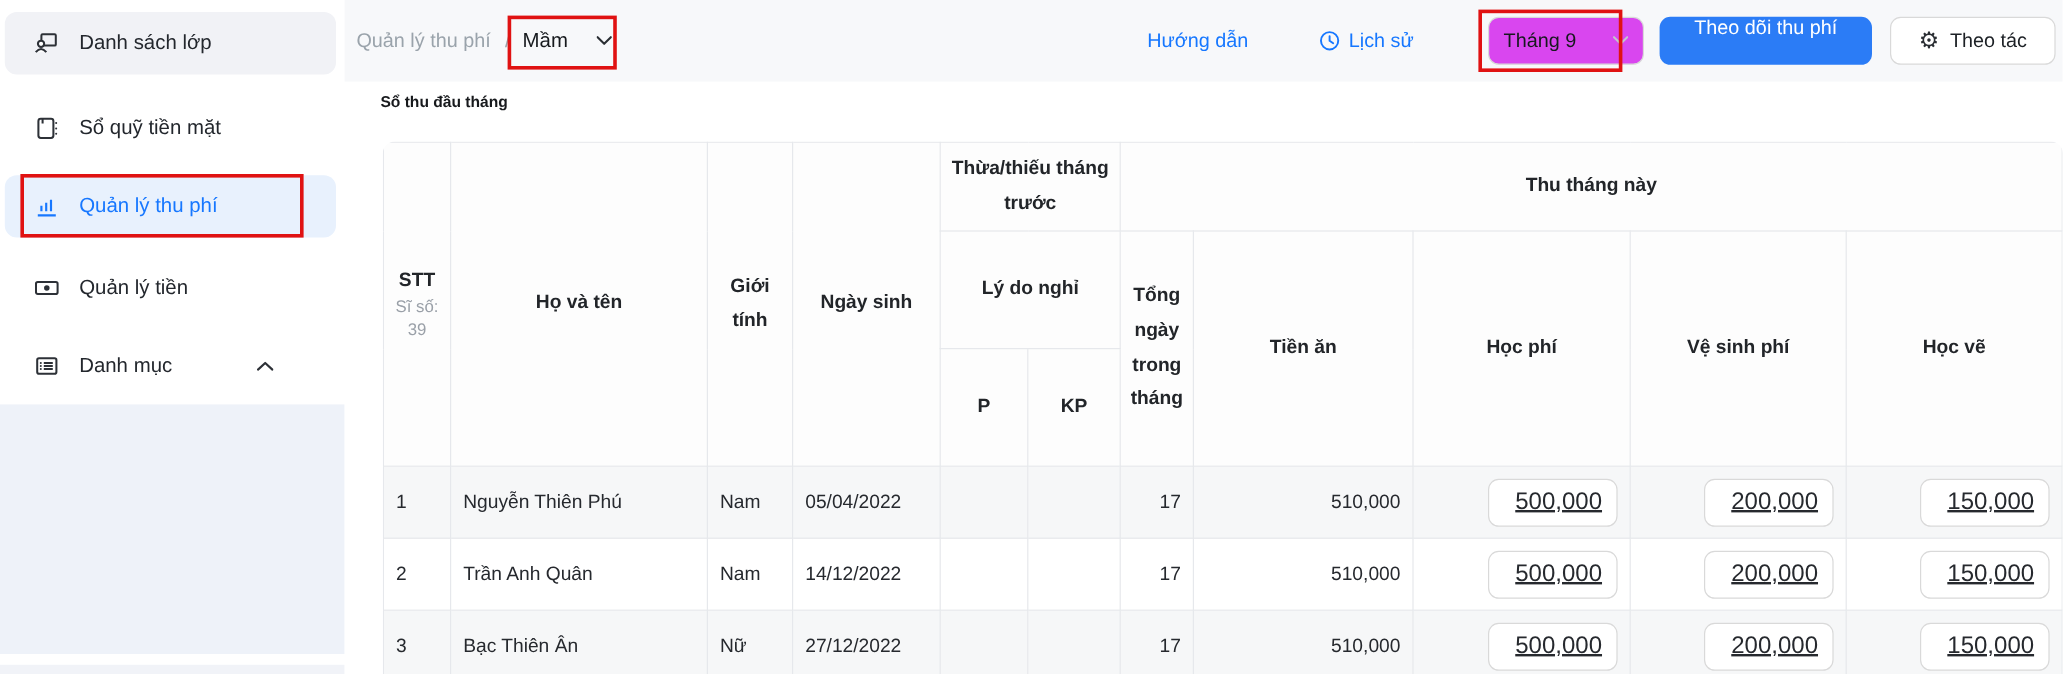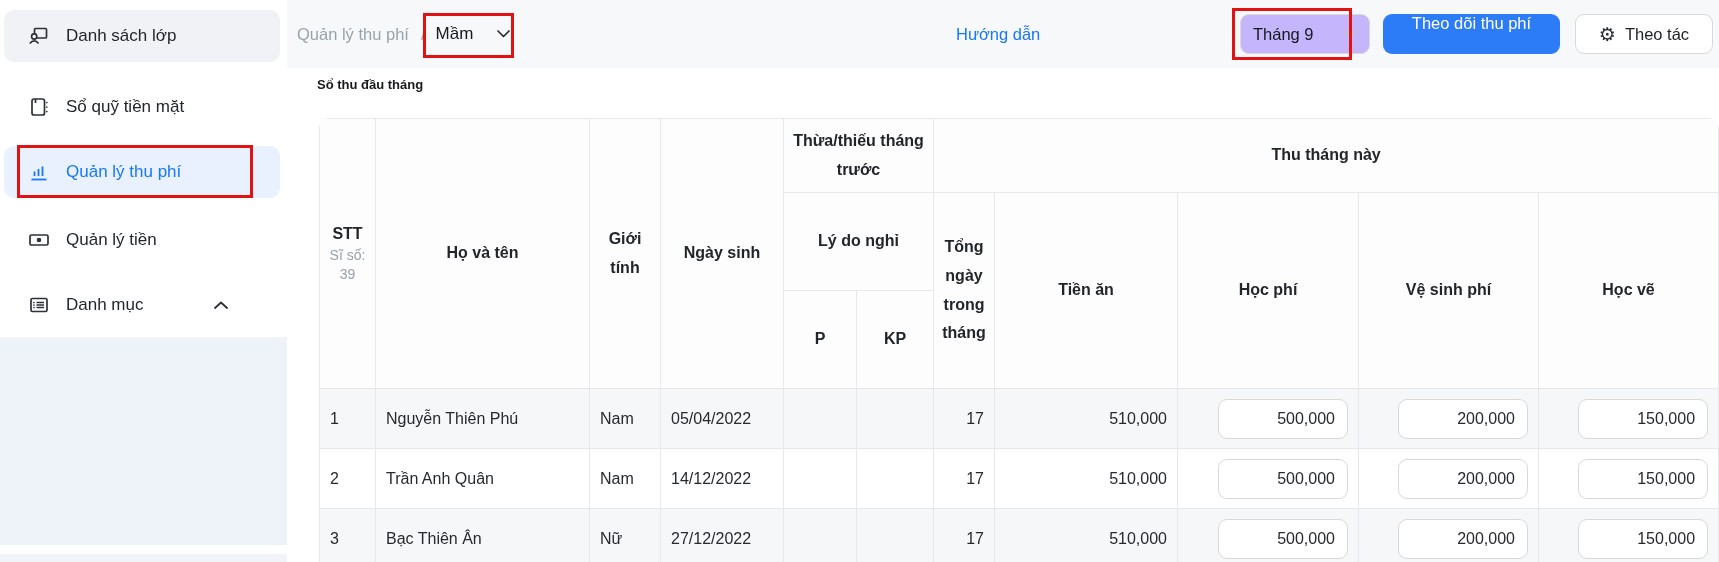--- a/index.html
+++ b/index.html
@@ -34,21 +34,21 @@
   .topbar { position:absolute; left:287px; top:0; width:1432px; height:68px; background:#f7f8fa; z-index:2; }
   .breadcrumb { position:absolute; left:10px; top:0; height:68px; display:flex; align-items:center; font-size:16.5px; }
   .bc-parent { color:#9aa3ab; }
   .bc-sep { color:#9aa3ab; margin:0 10px 0 12px; }
   .bc-current-wrap { position:relative; display:flex; align-items:center; gap:24px; color:#16191d; font-size:17px; cursor:pointer; }
   .ann-mam { position:absolute; left:-13px; top:-11px; width:91px; height:45px; border:3px solid #e01212; pointer-events:none; }
   .tb-link { position:absolute; top:0; height:68px; display:flex; align-items:center; gap:7px; color:#1677ff; font-size:16.5px; cursor:pointer;text-align:right; }
   .lk-guide { left:669px; }
   .lk-history { left:812px; }
   .month-select {
-    position:absolute; left:953px; top:14px; width:130px; height:40px; background:#c4b5fd;
+    position:absolute; left:953px; top:14px; width:130px; height:40px; background:#d946ef;
     border:1px solid #d9d9d9; border-radius:9px; display:flex; align-items:center;
     padding:0 12px; font-size:16.5px; color:#16191d; cursor:pointer;
   }
   .month-select .val { flex:1; }
   .ann-month { position:absolute; left:945px; top:8px; width:120px; height:52px; border:3px solid #e01212; z-index:5; pointer-events:none; }
   .btn-primary {
     position:absolute; left:1096px; top:14px; width:177px; height:40px; background:#2b7cf6;
     border:none; border-radius:9px; color:#fff; font-size:16.5px;
     display:flex; align-items:flex-start; justify-content:center; cursor:pointer;
     font-family:inherit;
@@ -76,23 +76,23 @@
   }
   th.th-days { overflow-wrap:anywhere; line-height:1.55; padding:2px; }
   .th-sub { display:block; font-weight:400; font-size:14px; color:#9aa0a8; line-height:1.35; }
   .th-main { display:block; line-height:1.4; }
   table.fee td { font-size:16px; color:#26292e; vertical-align:middle; padding:0 10px; background:#fff; }
   tr.body-row { height:60px; }
   tr.stripe td { background:#f6f7f8; }
   td.num { text-align:right; padding-right:14px; }
   td.cell-input { padding:0 12px 0 0; }
   .money-input {
-    margin-left:auto; width:130px; height:40px; background:#fff; border:1px solid #d9d9d9;
+    margin-left:auto; width:108px; height:40px; background:#fff; border:1px solid #d9d9d9;
     border-radius:9px; display:flex; align-items:center; justify-content:flex-end;
-    padding-right:12px; font-size:16px; color:#26292e; cursor:text;
+    padding-right:12px; font-size:20px; color:#26292e; cursor:text;text-decoration:underline;
   }
   tr.hrow-a { height:74px; } tr.hrow-b { height:98px; } tr.hrow-c { height:98px; }
 </style>
 </head>
 <body>
 
 <div class="app">
 
   <nav class="sidebar">
 
@@ -180,20 +180,27 @@
             <polyline points="1,1 6.5,6.5 12,1"></polyline>
           </svg>
         <span class="ann-mam"></span>
       </span>
     </div>
 
     <div class="tb-link lk-guide">
       <span>Hướng dẫn</span>
     </div>
 
+    <div class="tb-link lk-history">
+      <svg width="18" height="18" viewBox="0 0 18 18" fill="none" stroke="#1677ff" stroke-width="1.6" stroke-linecap="round">
+        <circle cx="9" cy="9" r="7.2"></circle>
+        <path d="M9 5.2 V9 l3 2"></path>
+      </svg>
+      <span>Lịch sử</span>
+    </div>
 
     <div class="month-select">
       <span class="val">Tháng 9</span>
       <svg width="13" height="8" viewBox="0 0 13 8" fill="none" stroke="#c2c6cc" stroke-width="1.7" stroke-linecap="round" stroke-linejoin="round">
           <polyline points="1,1 6.5,6.5 12,1"></polyline>
         </svg>
     </div>
     <div class="ann-month"></div>
 
     <button class="btn-primary">

